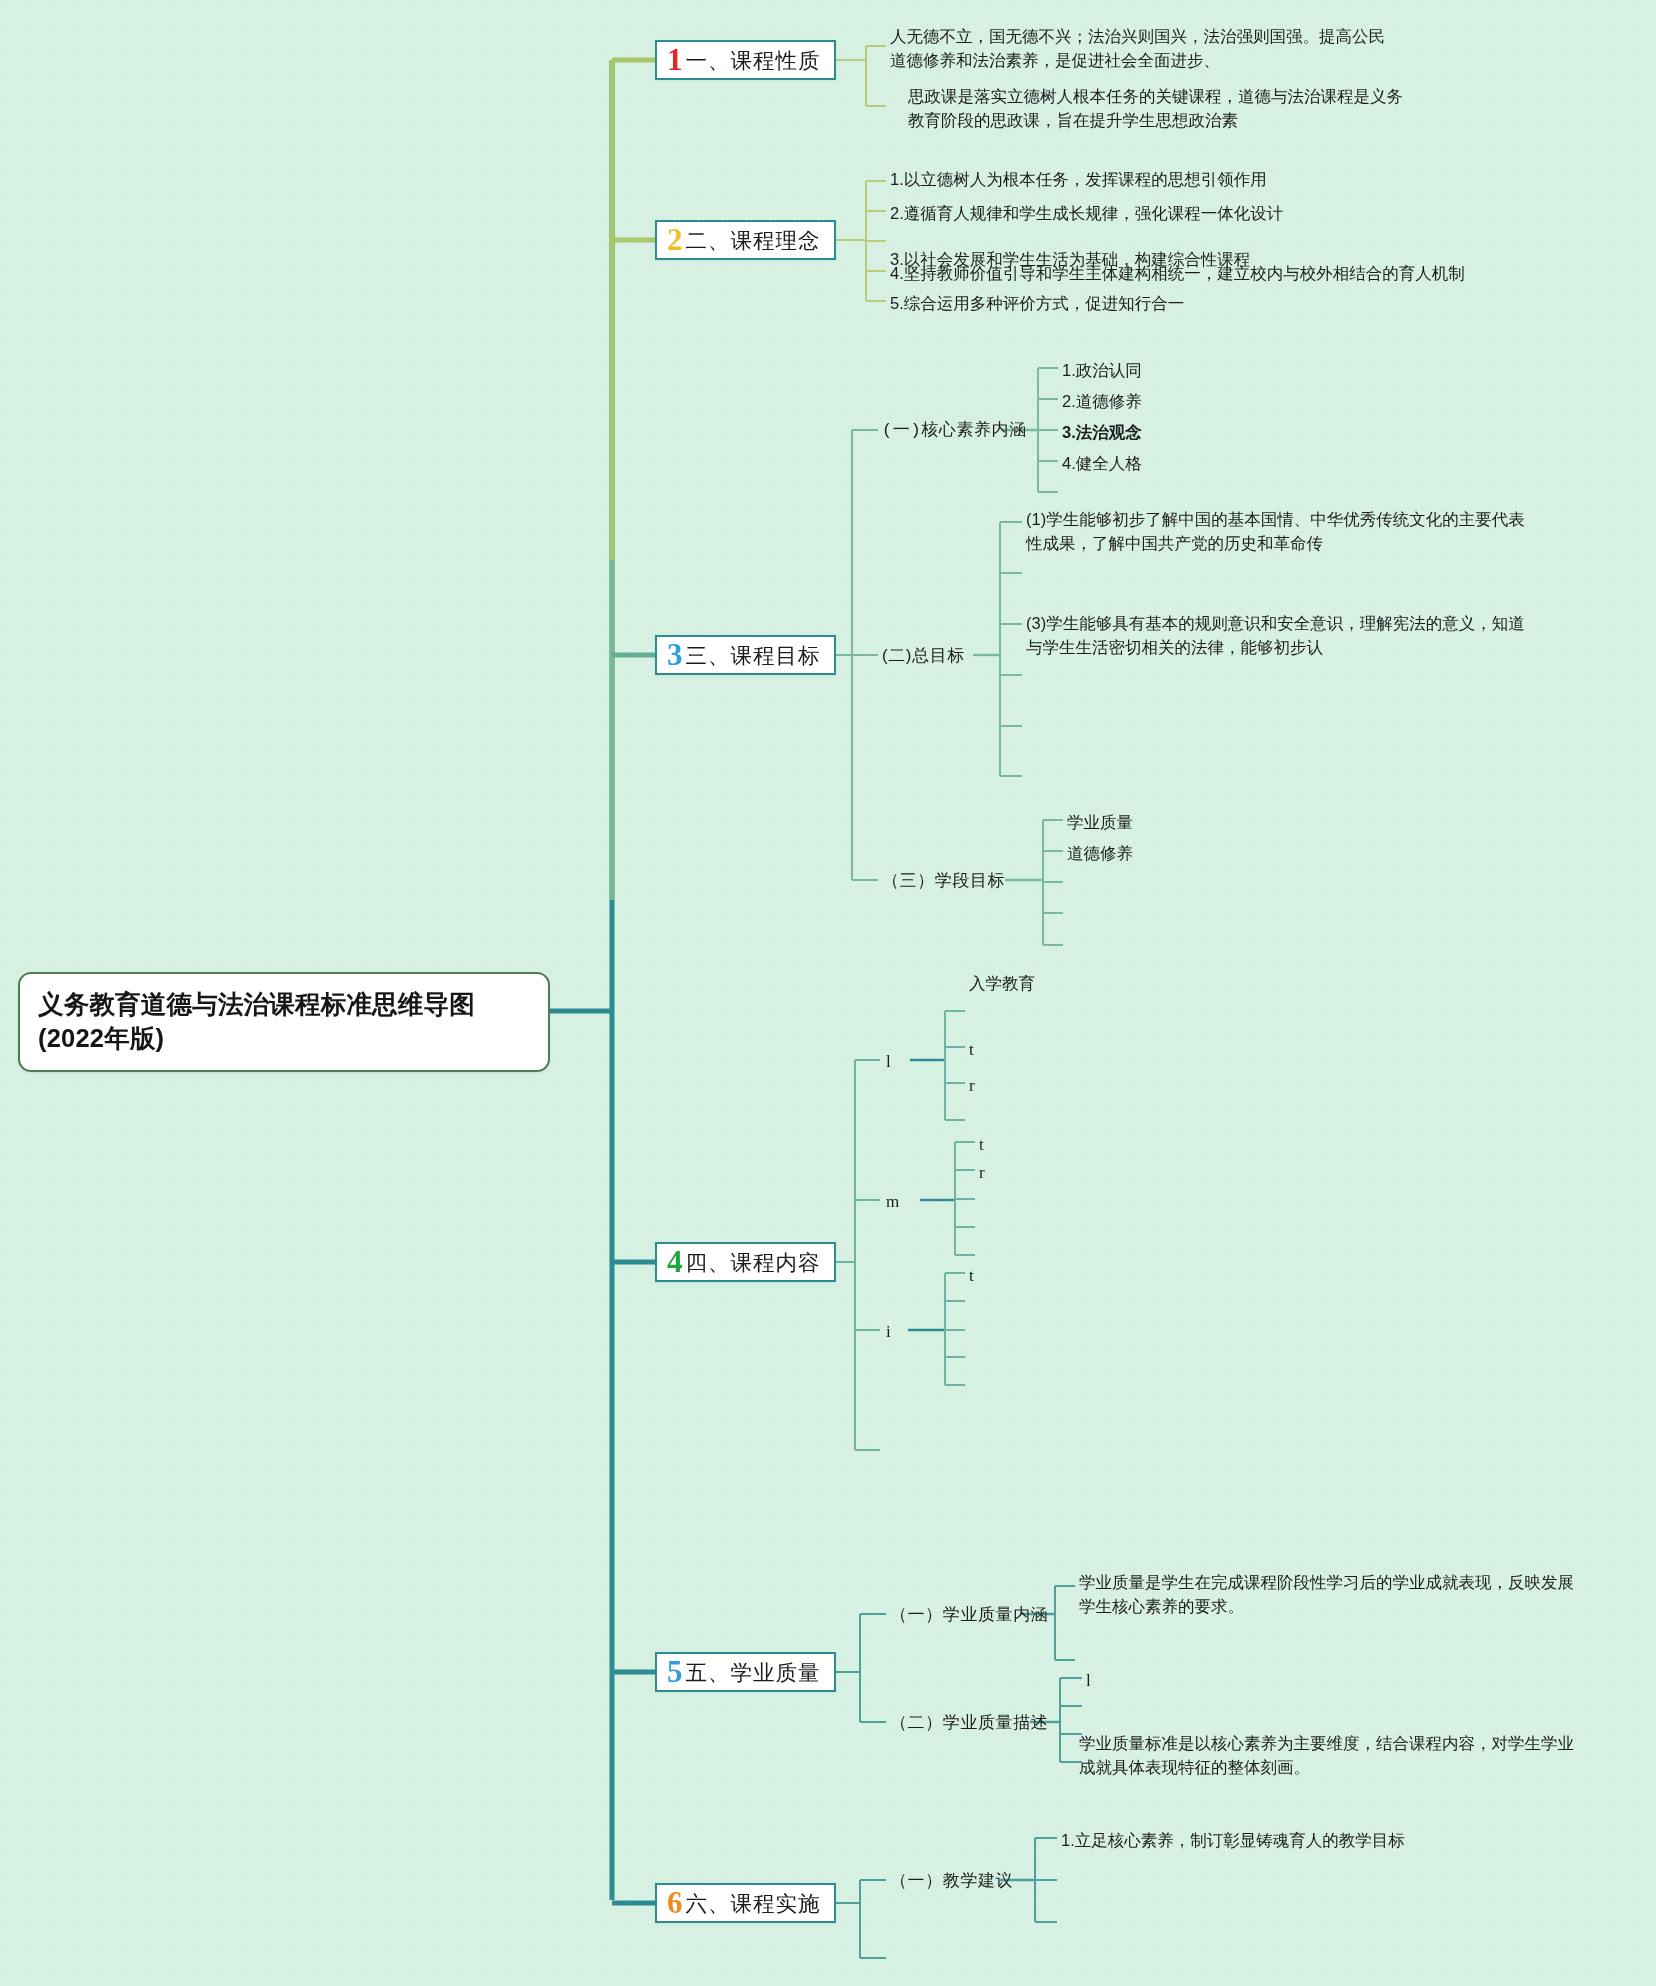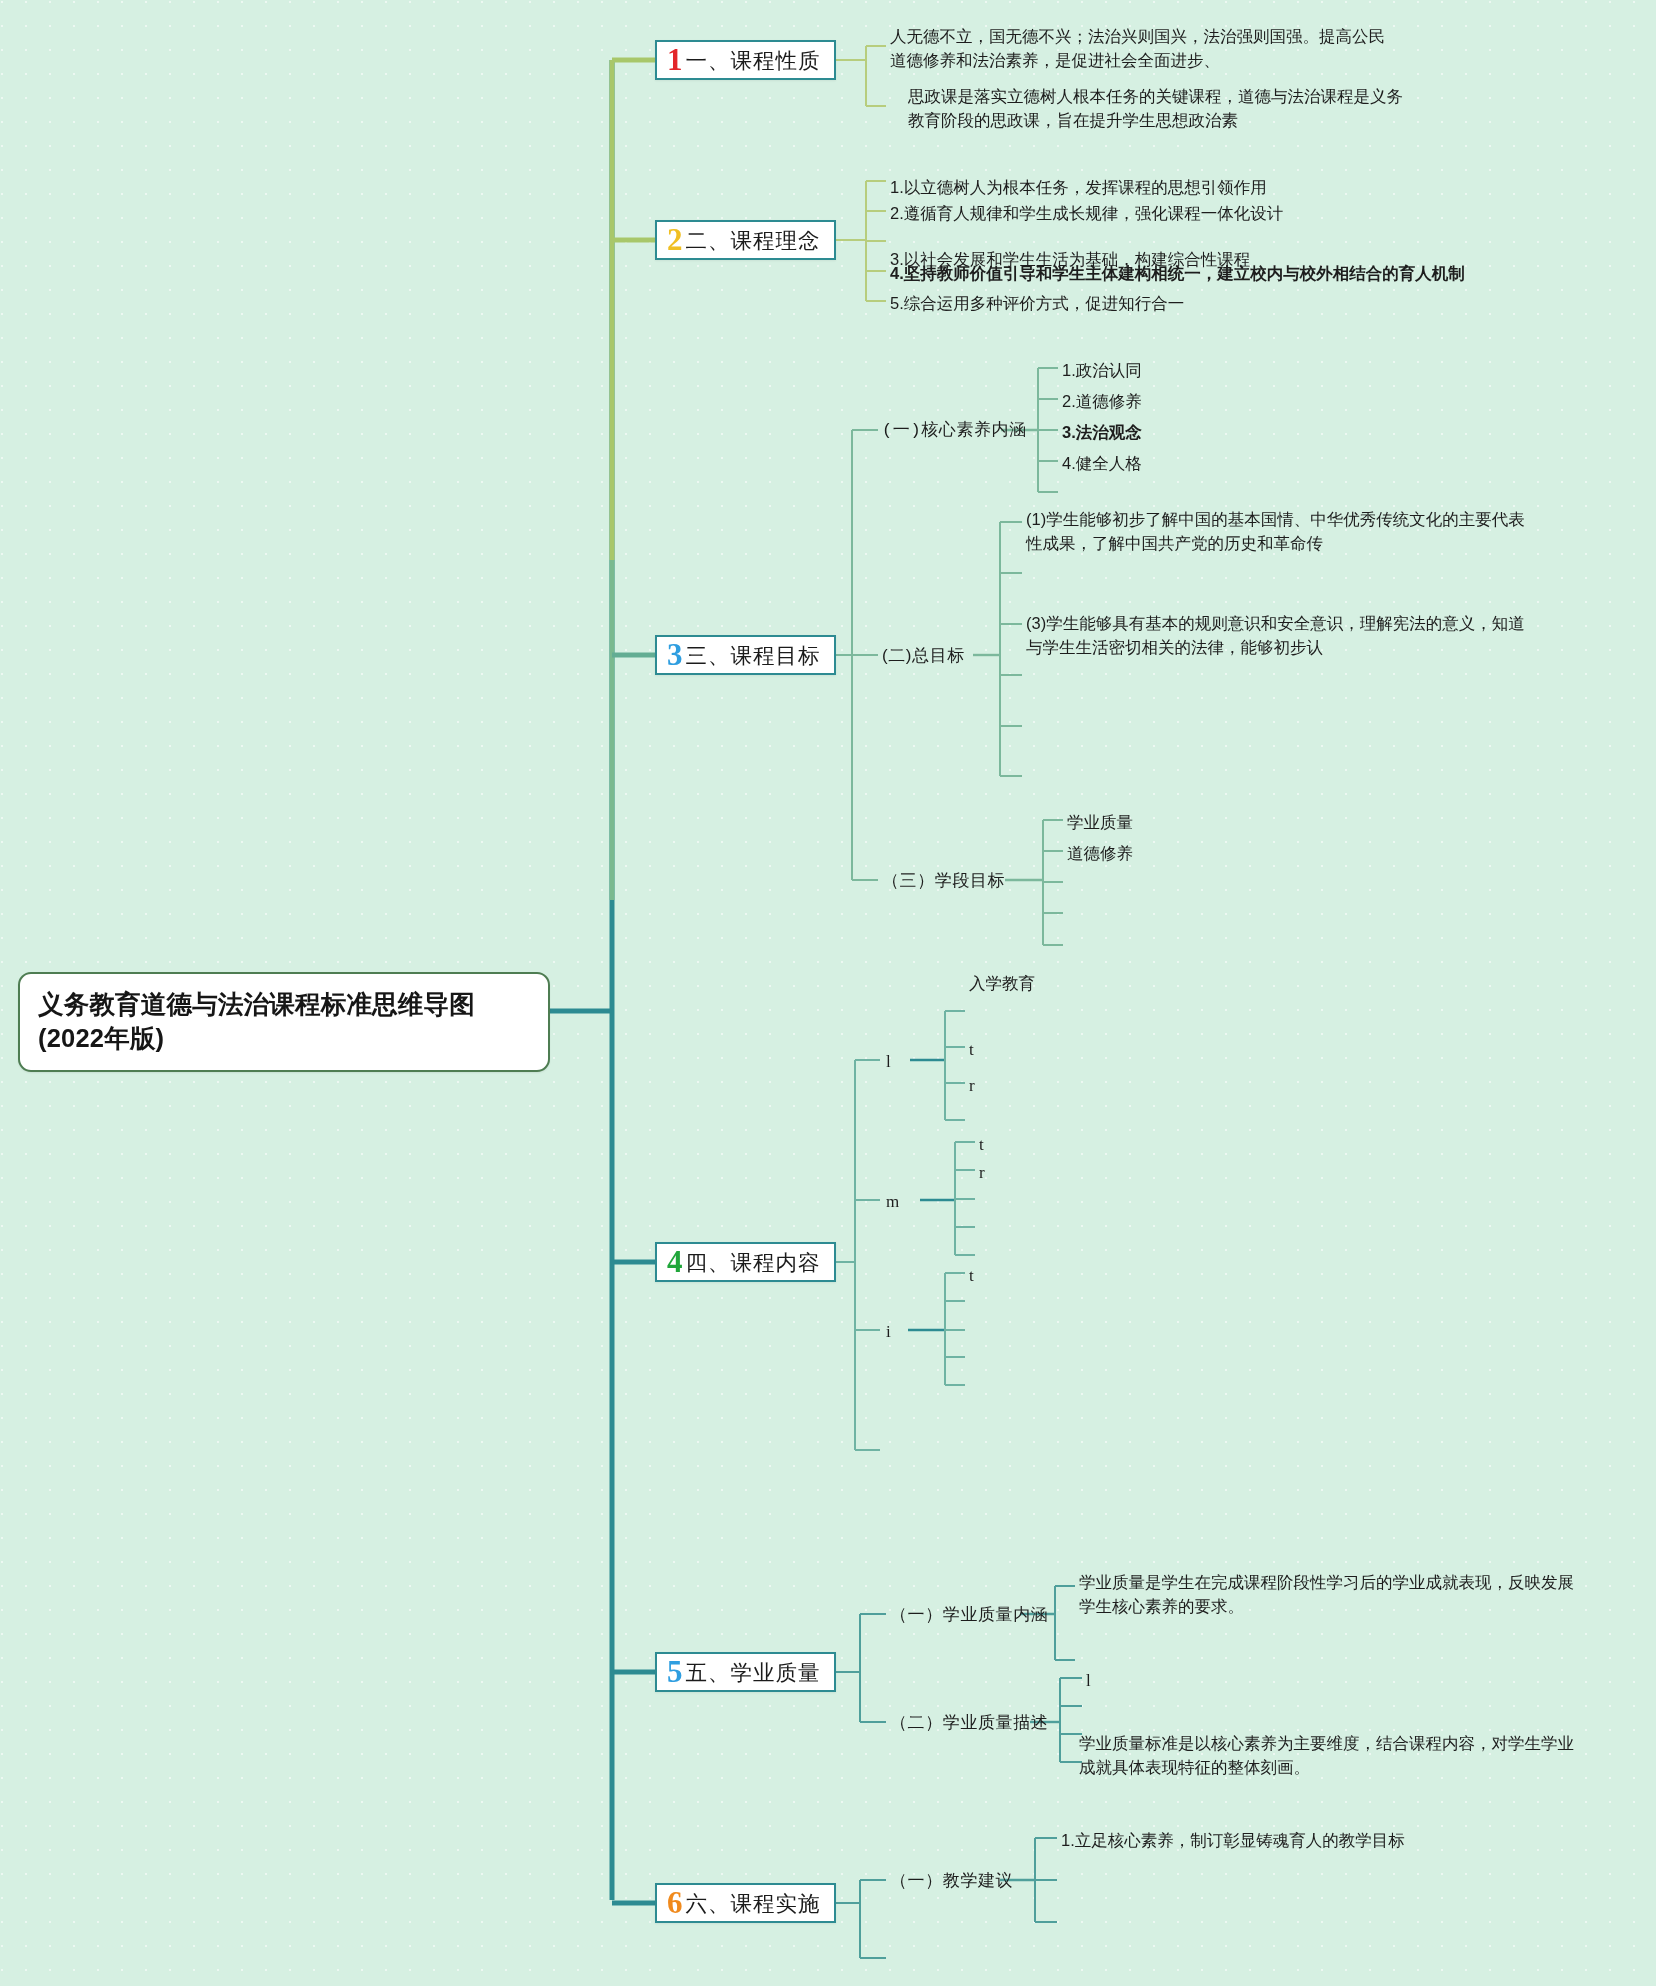--- a/index.html
+++ b/index.html
@@ -206,24 +206,24 @@
   </div>
 
   <div class="branch" style="left:655px;top:1883px;">
     <span class="num" style="color:#f08a1d">6</span>
     <span class="btxt">六、课程实施</span>
   </div>
 
   <div class="node para" style="left:890px;top:25px;width:510px;">人无德不立，国无德不兴；法治兴则国兴，法治强则国强。提高公民道德修养和法治素养，是促进社会全面进步、</div>
   <div class="node para" style="left:890px;top:85px;width:510px;margin-left:18px;">思政课是落实立德树人根本任务的关键课程，道德与法治课程是义务教育阶段的思政课，旨在提升学生思想政治素</div>
 
-  <div class="node" style="left:890px;top:176px;">1.以立德树人为根本任务，发挥课程的思想引领作用</div>
+  <div class="node" style="left:890px;top:168px;">1.以立德树人为根本任务，发挥课程的思想引领作用</div>
   <div class="node" style="left:890px;top:202px;">2.遵循育人规律和学生成长规律，强化课程一体化设计</div>
   <div class="node" style="left:890px;top:248px;">3.以社会发展和学生生活为基础，构建综合性课程</div>
-  <div class="node" style="left:890px;top:262px;font-weight:bold;">4.坚持教师价值引导和学生主体建构相统一，建立校内与校外相结合的育人机制</div>
+  <div class="node" style="left:890px;top:262px;">4.坚持教师价值引导和学生主体建构相统一，建立校内与校外相结合的育人机制</div>
   <div class="node" style="left:890px;top:292px;">5.综合运用多种评价方式，促进知行合一</div>
 
   <div class="node sub" style="left:882px;top:419px;font-family:Liberation Mono, monospace;">(一)核心素养内涵</div>
   <div class="node sub" style="left:882px;top:644px;">(二)总目标</div>
   <div class="node sub" style="left:882px;top:869px;">（三）学段目标</div>
 
   <div class="node" style="left:1062px;top:359px;">1.政治认同</div>
   <div class="node" style="left:1062px;top:390px;">2.道德修养</div>
   <div class="node" style="left:1062px;top:421px;font-weight:bold;">3.法治观念</div>
   <div class="node" style="left:1062px;top:452px;">4.健全人格</div>

